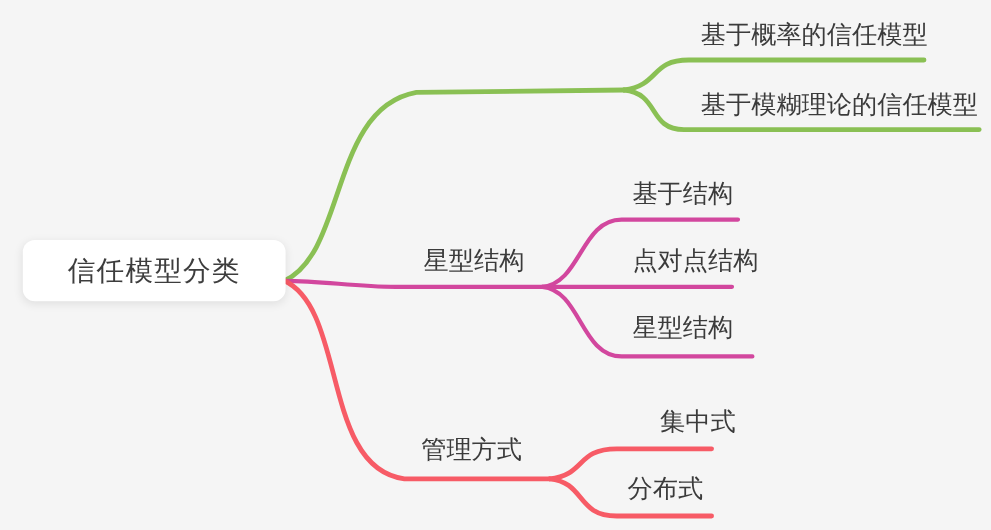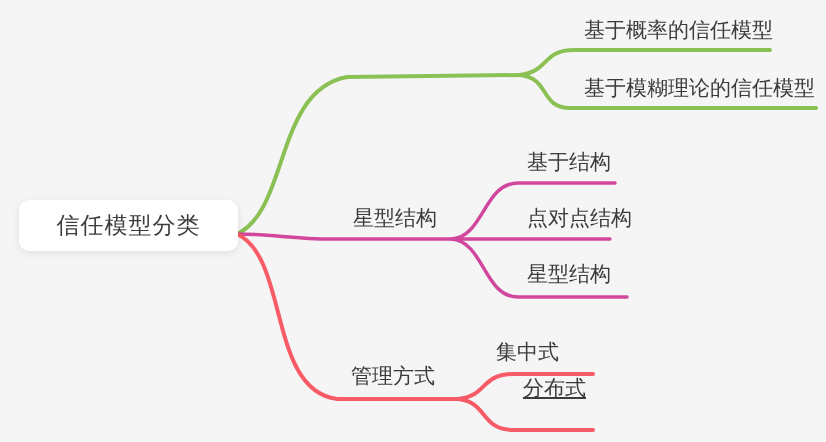--- a/index.html
+++ b/index.html
@@ -81,16 +81,16 @@
 
   <div class="label" style="left:584px; top:20px;">基于概率的信任模型</div>
   <div class="label" style="left:584px; top:78px;">基于模糊理论的信任模型</div>
 
   <div class="label" style="left:353px; top:208px;">星型结构</div>
   <div class="label" style="left:527px; top:152px;">基于结构</div>
   <div class="label" style="left:527px; top:208px;">点对点结构</div>
   <div class="label" style="left:527px; top:264px;">星型结构</div>
 
   <div class="label" style="left:351px; top:366px;">管理方式</div>
-  <div class="label" style="left:496px; top:342px;">集中式</div>
-  <div class="label" style="left:523px; top:378px;text-decoration:underline;">分布式</div>
+  <div class="label" style="left:550px; top:342px;">集中式</div>
+  <div class="label" style="left:523px; top:398px;">分布式</div>
 
 </div>
 
 </body></html>

